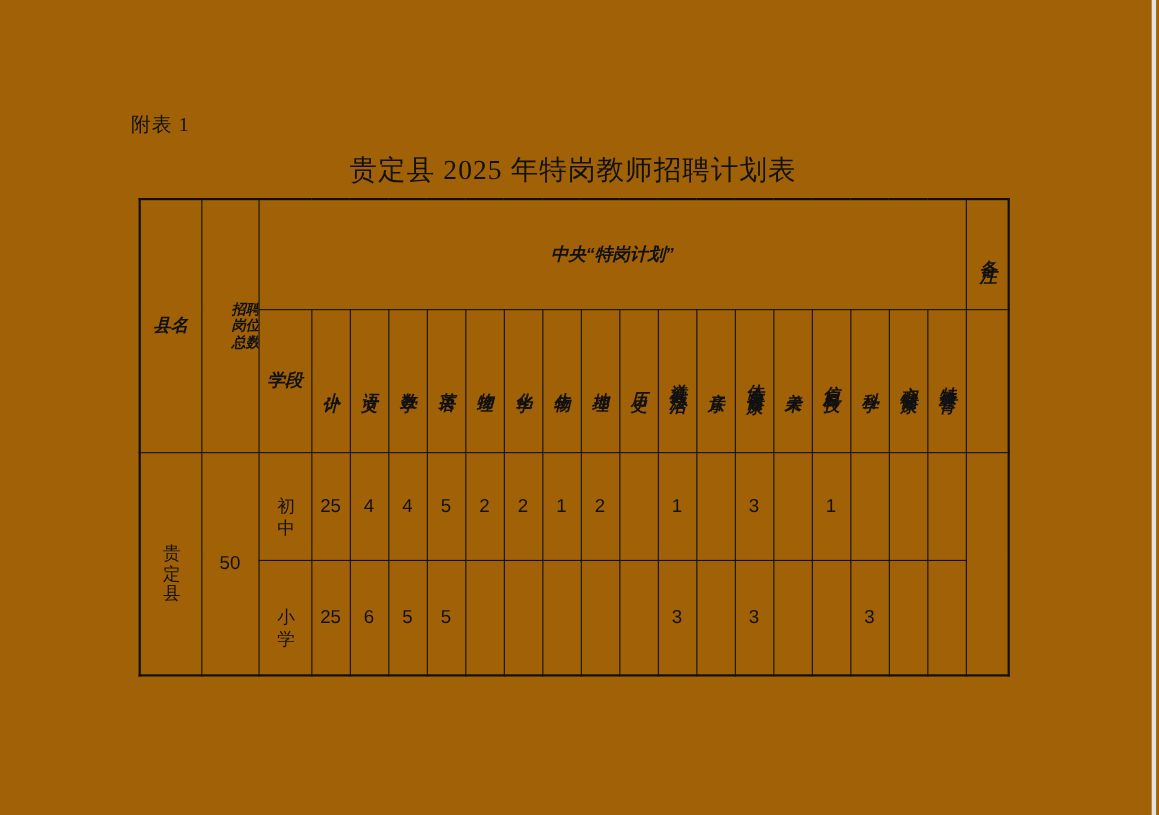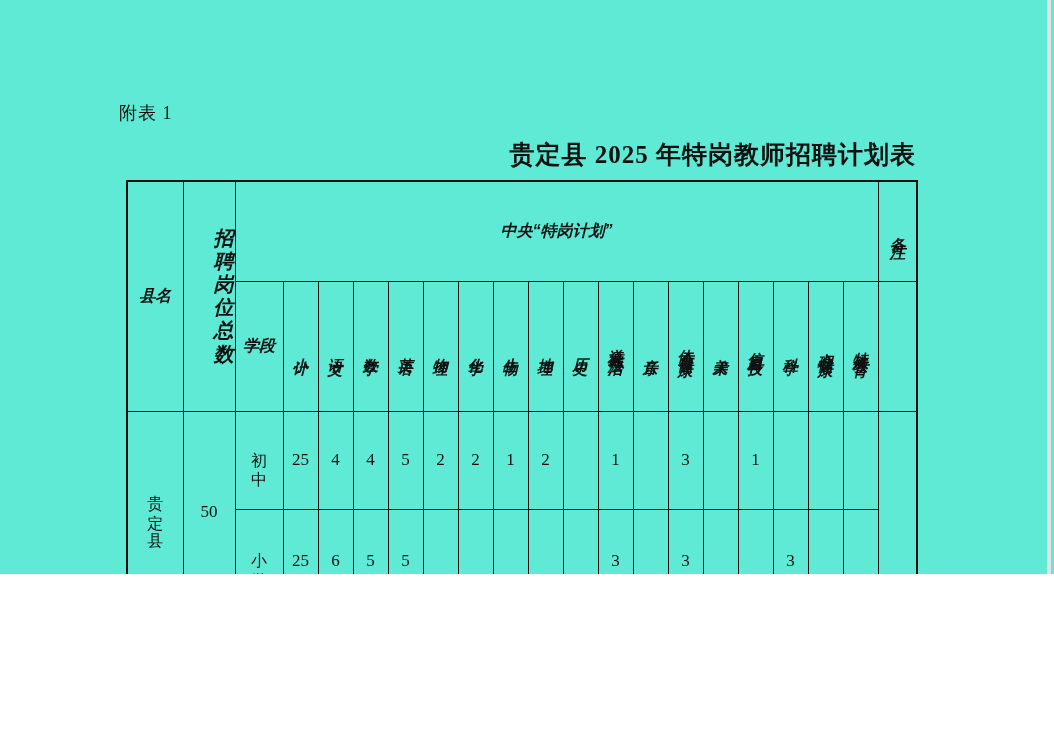--- a/index.html
+++ b/index.html
@@ -1,40 +1,40 @@
 <!DOCTYPE html>
 <html><head>
 <meta charset="utf-8">
 <style>
   html, body { margin: 0; padding: 0; background: #ffffff; }
   .sheet {
     position: relative;
     width: 1054px;
-    height: 574px;
-    background: #5eead4;
+    height: 741px;
+    background: #a16207;
     overflow: hidden;
     font-family: "Liberation Serif", "DejaVu Serif", serif;
     color: #111111;
   }
   .annex-label {
     position: absolute;
     left: 119px;
     top: 101px;
     font-size: 18px;
     letter-spacing: 1px;
     color: #111111;
   }
   .doc-title {
     position: absolute;
     left: 126px;
     top: 138px;
     width: 790px;
-    text-align: right;
+    text-align: center;
     font-size: 25px;
-    font-weight: bold;
+    font-weight: normal;
     letter-spacing: 1px;
     font-family: "Liberation Serif", "DejaVu Serif", serif;
     color: #111111;
   }
   table.plan {
     position: absolute;
     left: 126px;
     top: 180px;
     width: 790px;
     border-collapse: collapse;
@@ -67,25 +67,25 @@
   }
   .ls-subj { letter-spacing: 3px; }
   .ls-remark { letter-spacing: 6px; }
   .ls-stage { letter-spacing: 20px; font-size: 16px; }
   .ls-county { letter-spacing: 19px; font-size: 16px; }
   .wrap2 {
     display: inline-block;
     width: 34px;
     line-height: 1.16;
     word-break: break-all;
-    font-size: 20px;
+    font-size: 13px;
     margin-left: 23px;
   }
   .num {
-    font-family: Liberation Serif, serif;
+    font-family: Liberation Sans, sans-serif;
     font-size: 17px;
   }
   .edge-shadow {
     position: absolute;
     left: 1047px;
     top: 0;
     width: 4px;
     height: 741px;
     background: #e3e3e3;
   }

